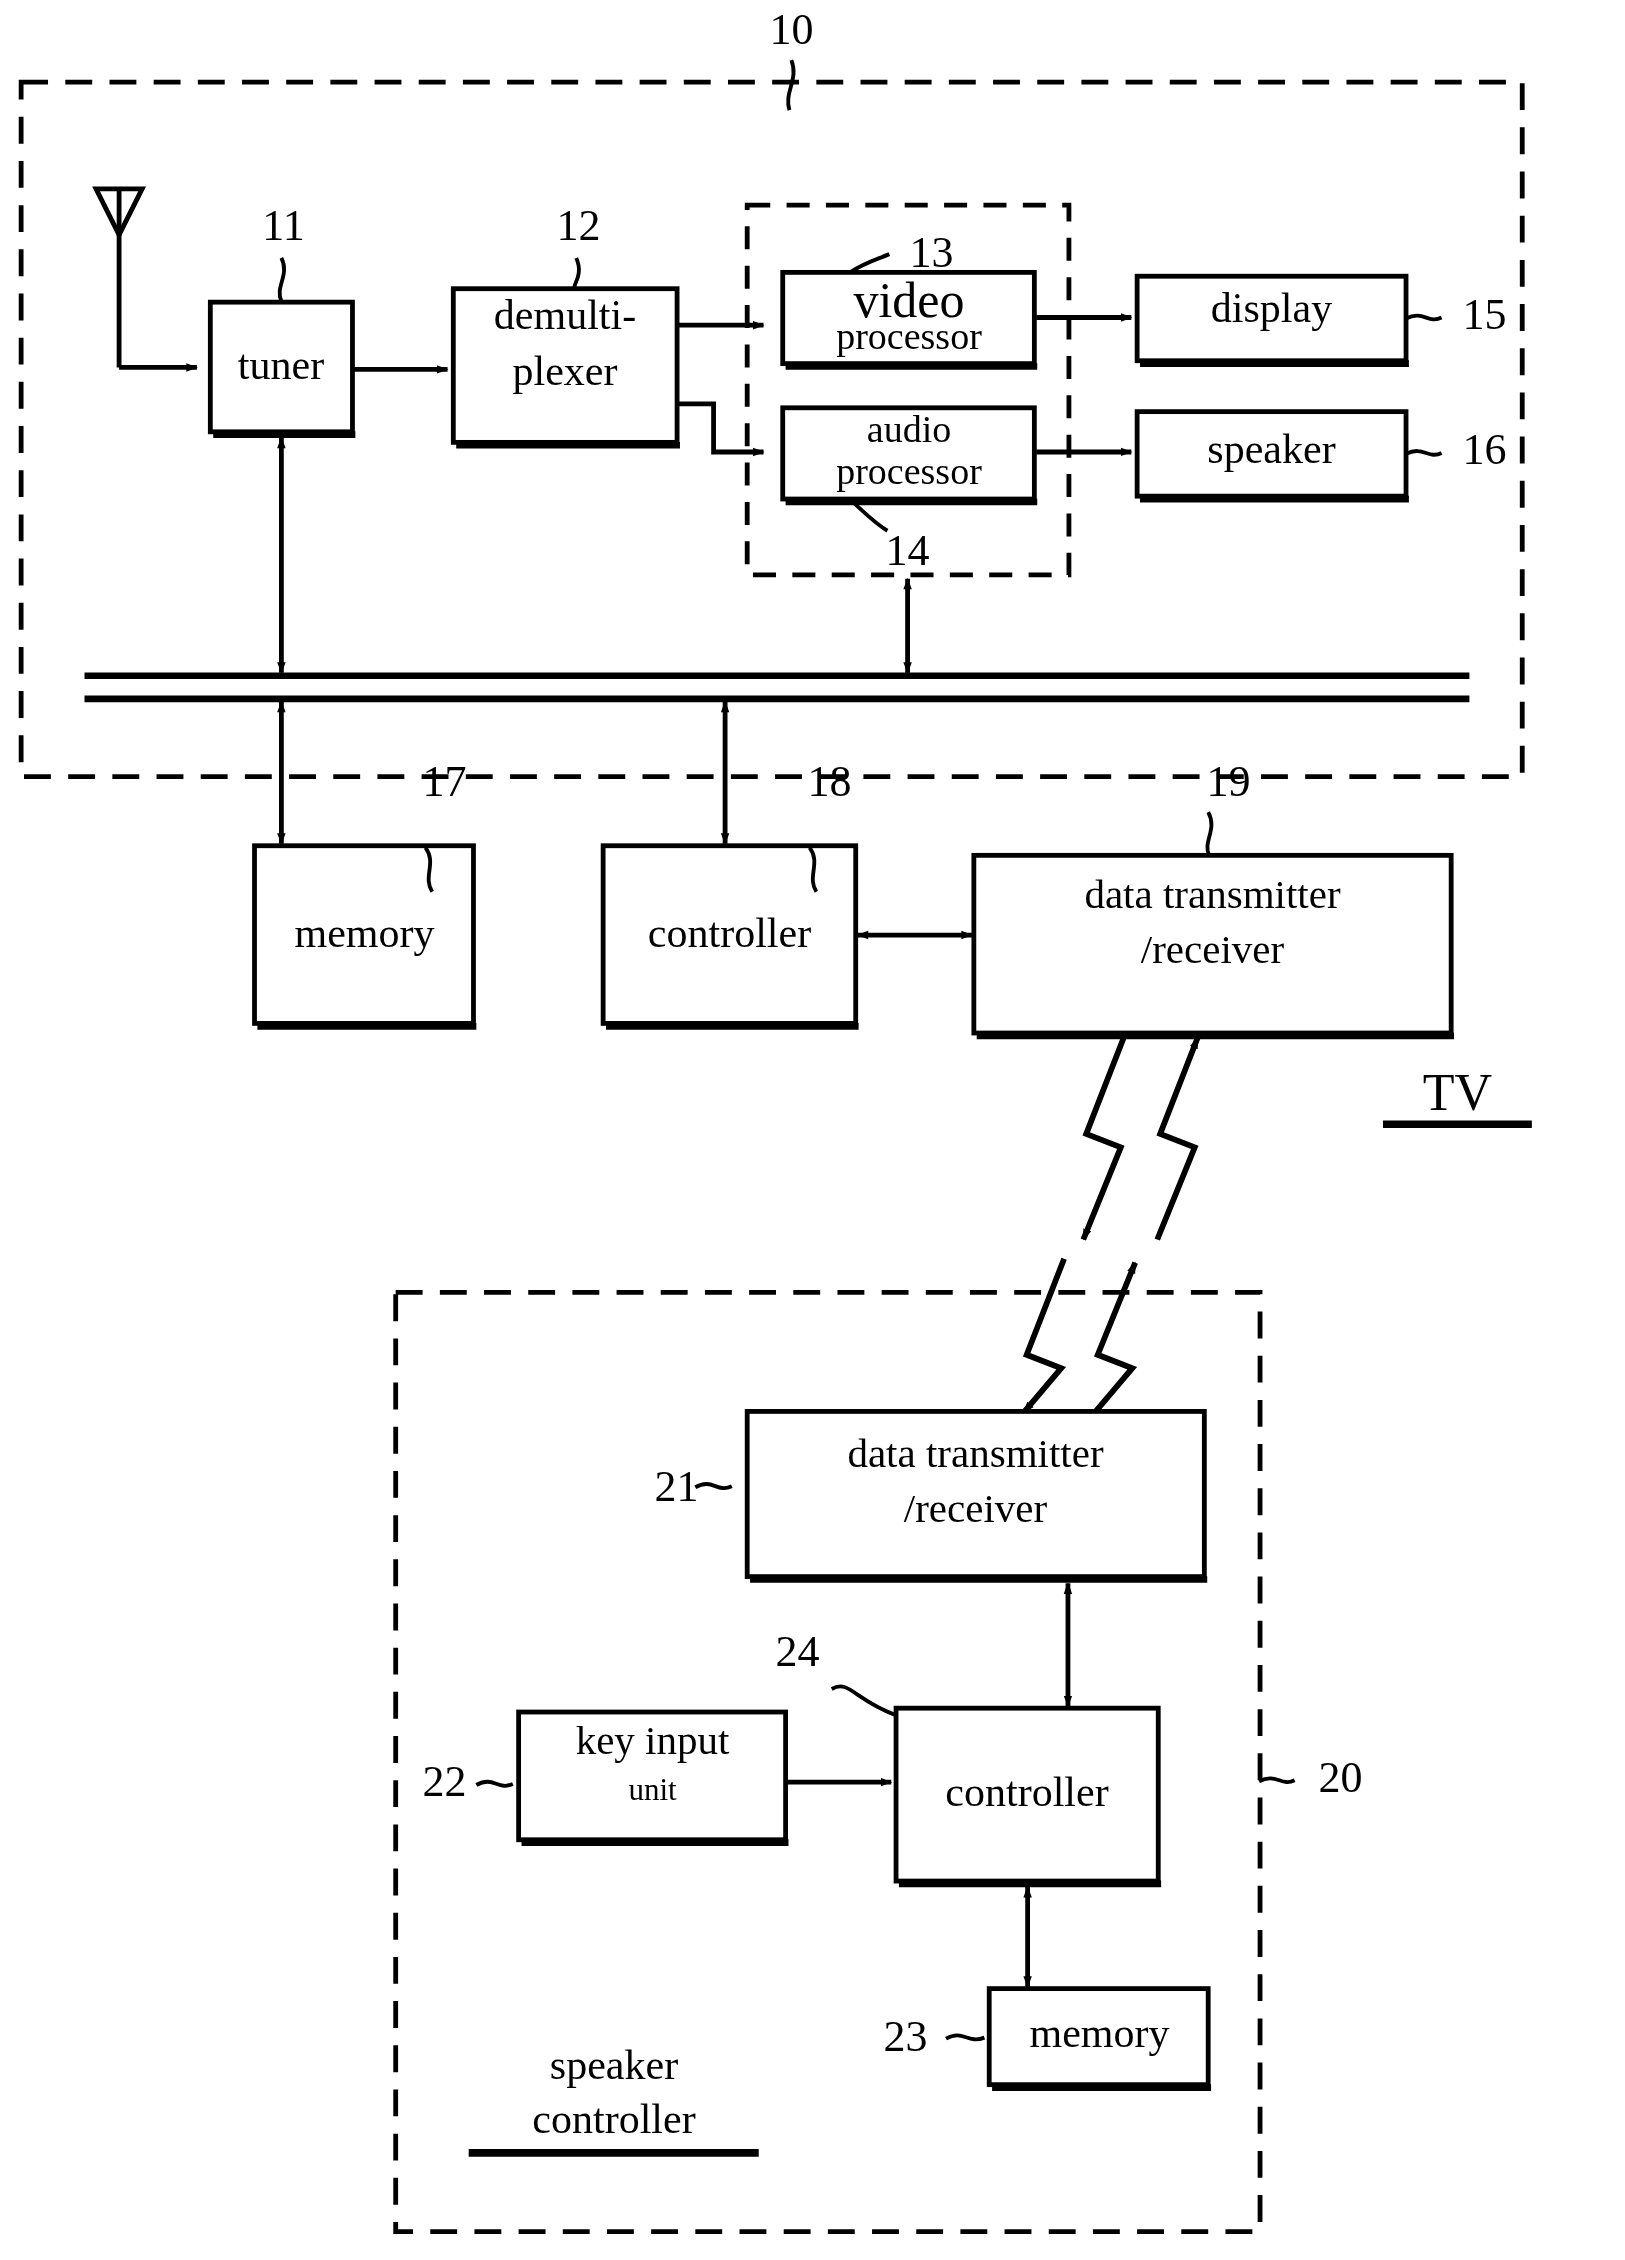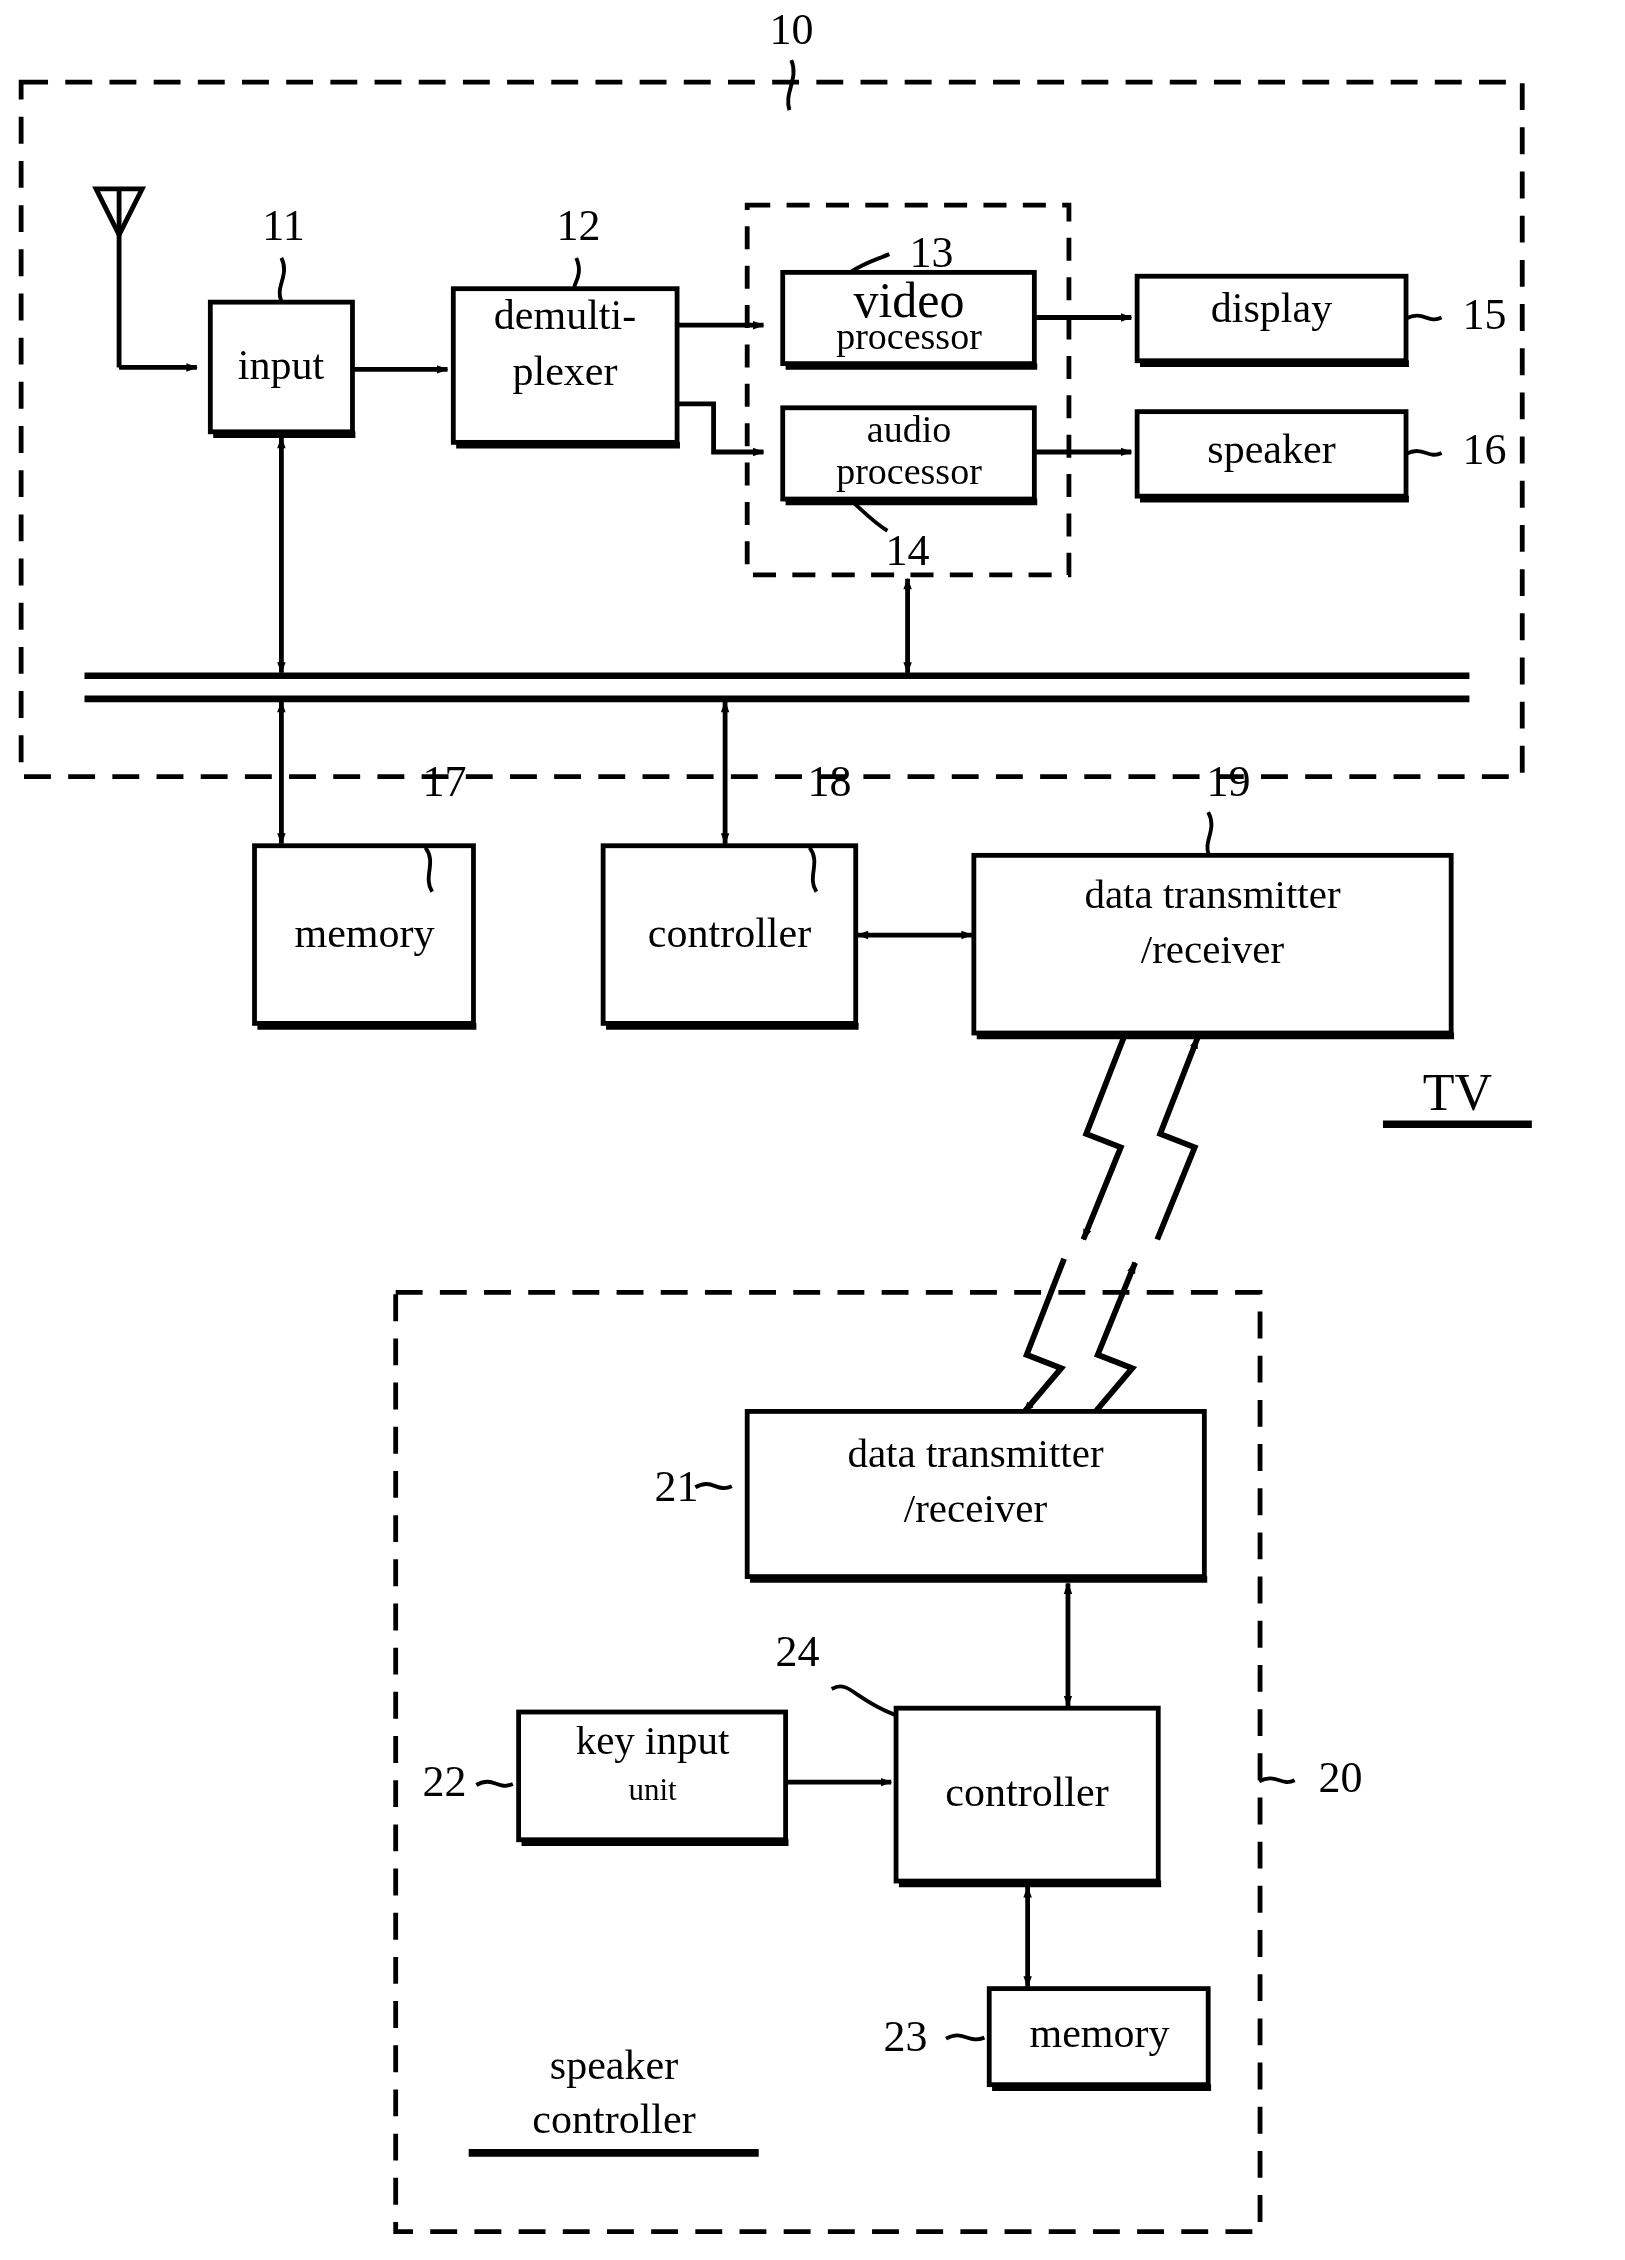--- a/index.html
+++ b/index.html
@@ -211,21 +211,21 @@
     <path d="M985,2122 C1003,2112 1007,2128 1025,2121" fill="none" stroke="#000" stroke-width="4"></path>
 
     <line x1="488" y1="2241" x2="790" y2="2241" stroke="#000" stroke-width="8"></line>
 
   </svg>
 
   <div class="lbl refnum" style="left:753px; top:7.7px; width:77px;">10</div>
 
   <div class="lbl refnum" style="left:245px; top:204px; width:77px;">11</div>
 
-  <div class="lbl boxlabel" style="left:210px; top:344px; width:142px;">input</div>
+  <div class="lbl boxlabel" style="left:210px; top:344px; width:142px;">tuner</div>
 
   <div class="lbl refnum" style="left:540px; top:204px; width:77px;">12</div>
 
   <div class="lbl boxlabel two" style="left:453px; top:294px; width:224px;">demulti-</div>
   <div class="lbl boxlabel two" style="left:453px; top:350px; width:224px;">plexer</div>
 
   <div class="lbl refnum" style="left:893px; top:211px; width:77px;margin-top:20px;">13</div>
 
   <div class="lbl boxlabel two" style="left:783px; top:275px; width:252px; font-size:50px;">video</div>
   <div class="lbl boxlabel two" style="left:783px; top:317px; width:252px; font-size:38px;">processor</div>

